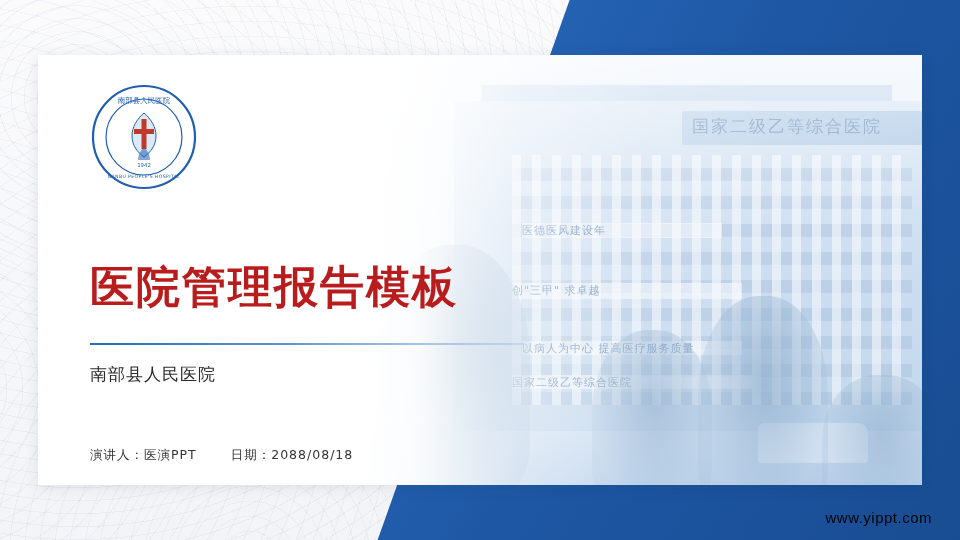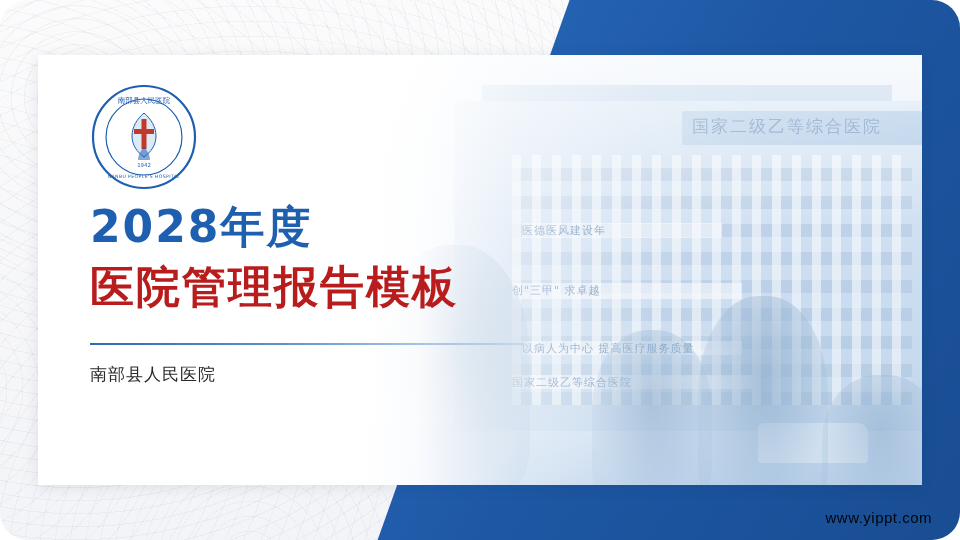--- a/index.html
+++ b/index.html
@@ -13,21 +13,20 @@
     font-family: "Liberation Sans", sans-serif;
     background: #ffffff;
   }
 
   .slide {
     position: relative;
     width: 960px;
     height: 540px;
     overflow: hidden;
     background: #f7f8fa;
-    border-radius: 28px;
   }
 
   
   .bg-texture {
     position: absolute;
     inset: 0;
     background:
       repeating-radial-gradient(circle at 8% 18%, rgba(120,140,165,0.085) 0 1px, rgba(0,0,0,0) 1px 13px),
       repeating-radial-gradient(circle at -6% 72%, rgba(120,140,165,0.075) 0 1px, rgba(0,0,0,0) 1px 16px),
       repeating-radial-gradient(circle at 26% 104%, rgba(120,140,165,0.07) 0 1px, rgba(0,0,0,0) 1px 15px),
@@ -277,23 +276,27 @@
         <path d="M54 30 c-7 6 -12 14 -12 23 c0 9 5 16 12 21 c7 -5 12 -12 12 -21 c0 -9 -5 -17 -12 -23 z" fill="#dce9f7" stroke="#1f5fb0" stroke-width="1"></path>
         <rect x="51.5" y="36" width="5" height="30" fill="#c0392b"></rect>
         <rect x="44" y="46" width="20" height="5" fill="#c0392b"></rect>
         <path d="M54 64 c-4 4 -6 9 -6 13 h12 c0 -4 -2 -9 -6 -13 z" fill="#1f5fb0" opacity=".55"></path>
         <text x="54" y="20" text-anchor="middle" font-family="DejaVu Sans, sans-serif" font-size="7.5" fill="#1f5fb0">南部县人民医院</text>
         <text x="54" y="95" text-anchor="middle" font-family="DejaVu Sans, sans-serif" font-size="4.6" fill="#1f5fb0" letter-spacing="0.4">NANBU PEOPLE'S HOSPITAL</text>
         <text x="54" y="84" text-anchor="middle" font-family="DejaVu Sans, sans-serif" font-size="5.4" fill="#1f5fb0">1942</text>
       </svg>
     </div>
 
-    <div class="title-line1">2028年度</div>
     <div class="title-line2">医院管理报告模板</div>
     <div class="rule"></div>
     <div class="subtitle">南部县人民医院</div>
 
+    <div class="meta">
+      <span>演讲人：医演PPT</span>
+      <span class="sep"></span>
+      <span>日期：2088/08/18</span>
+    </div>
 
   </div>
 
   <div class="footer-url">www.yippt.com</div>
 
 </div>
 
 </body></html>

